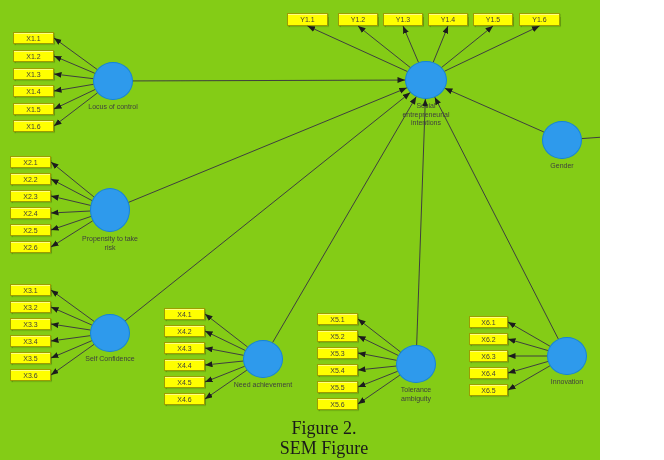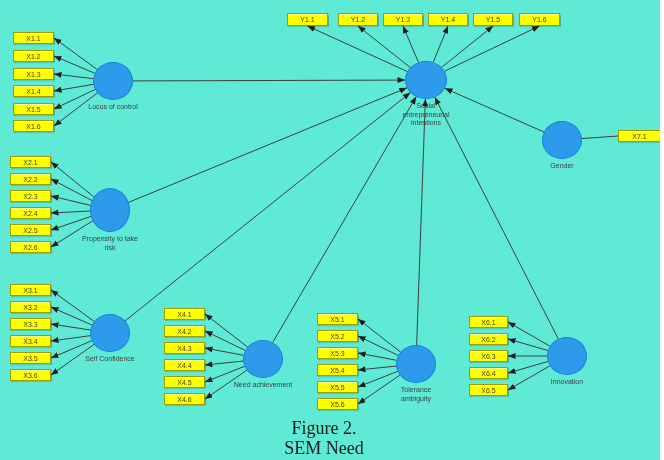--- a/index.html
+++ b/index.html
@@ -1,16 +1,16 @@
 <!DOCTYPE html>
 <html><head>
 <meta charset="utf-8">
 <style>
   html,body{margin:0;padding:0;background:#ffffff;}
-  #canvas{position:relative;width:660px;height:460px;background:#5eead4;
+  #canvas{position:relative;width:600px;height:460px;background:#84cc16;
           font-family:"Liberation Sans",sans-serif;overflow:hidden;}
   #node-layer{position:absolute;left:0;top:0;width:664px;height:460px;z-index:1;}
   #edge-layer{position:absolute;left:0;top:0;z-index:2;pointer-events:none;}
   .ibox{position:absolute;background:#ffff00;border:1px solid #9d9d00;box-sizing:border-box;
         font-size:7px;color:#3d3d3d;display:flex;align-items:center;justify-content:center;
         box-shadow:0.5px 1px 1px rgba(0,0,0,0.25), inset 0 1px 0 rgba(255,255,255,0.5);}
   .lcircle{position:absolute;background:#2e9aec;border:1px solid #1583da;border-radius:50%;
         box-sizing:border-box;}
   .llabel{position:absolute;text-align:center;font-size:7px;color:#3f3f3f;line-height:8.5px;}
   .edge{stroke:#3f3f3f;stroke-width:1;}
@@ -152,15 +152,15 @@
       <line x1="132.99988690056628" y1="80.93610259776177" x2="405.0001309266181" y2="80.06709223346128" class="edge" stroke="#3f3f3f" marker-end="url(#arrowhead)"></line>
       <line x1="128.7327774941573" y1="202.29347761316313" x2="406.88339452730514" y2="87.864426302058" class="edge" stroke="#3f3f3f" marker-end="url(#arrowhead)"></line>
       <line x1="125.29320277246823" y1="320.7557585397644" x2="410.2733722209634" y2="92.59125578511475" class="edge" stroke="#3f3f3f" marker-end="url(#arrowhead)"></line>
       <line x1="272.705673496542" y1="342.3872214384343" x2="416.1862984844489" y2="96.79768541618863" class="edge" stroke="#3f3f3f" marker-end="url(#arrowhead)"></line>
       <line x1="416.66864010180313" y1="345.0106211087916" x2="425.33132515527114" y2="98.9903655902999" class="edge" stroke="#3f3f3f" marker-end="url(#arrowhead)"></line>
       <line x1="558.2675727020093" y1="338.90673805499694" x2="434.81085701321683" y2="97.24678394076483" class="edge" stroke="#3f3f3f" marker-end="url(#arrowhead)"></line>
       <line x1="543.8605867948493" y1="131.99731770360995" x2="444.87554122861485" y2="88.32744465968302" class="edge" stroke="#3f3f3f" marker-end="url(#arrowhead)"></line>
     </svg>
   <div id="caption">
     <div>Figure 2.</div>
-    <div>SEM Need</div>
+    <div>SEM Figure</div>
   </div>
 </div>
 
 </body></html>

